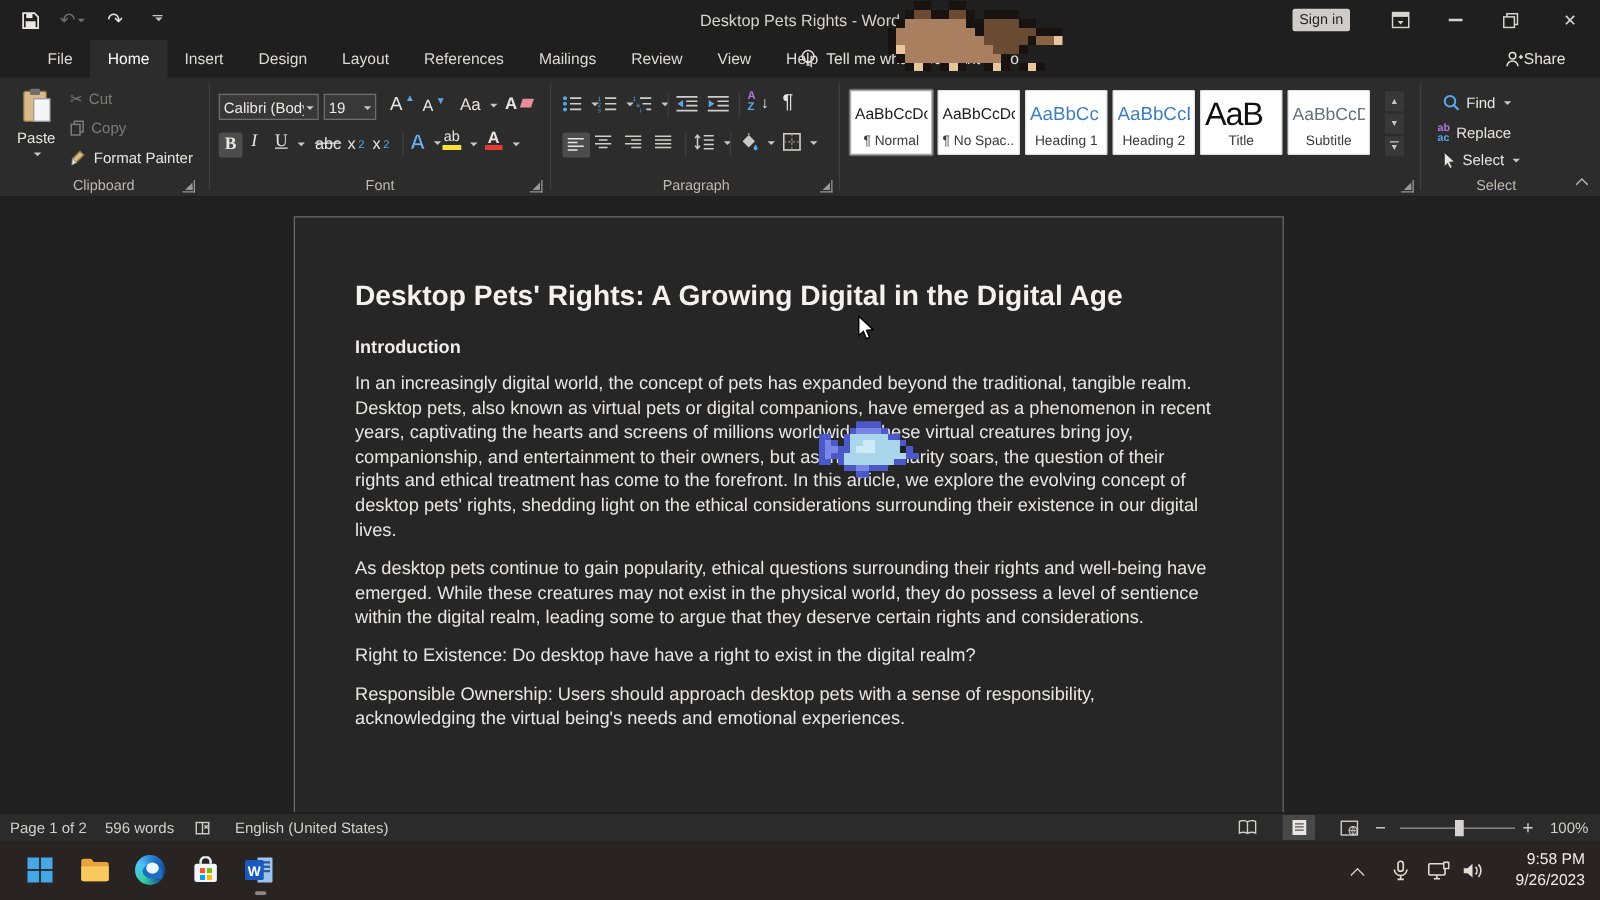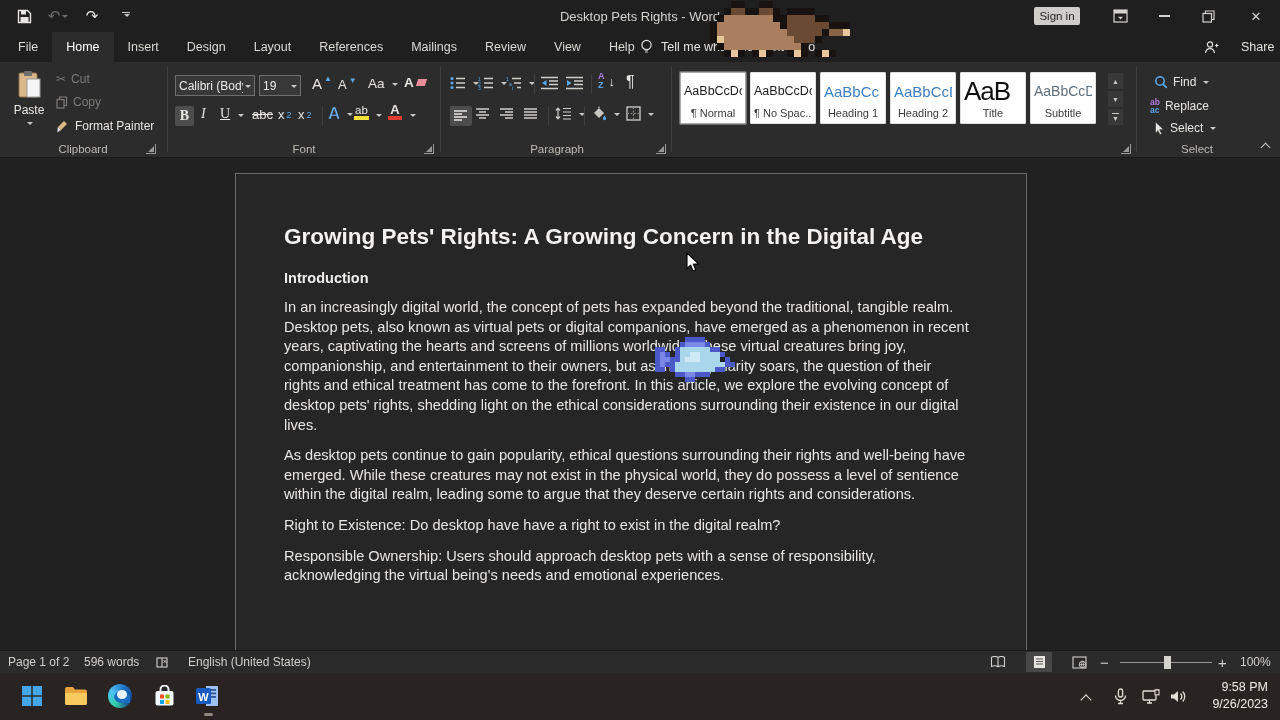--- a/index.html
+++ b/index.html
@@ -10,25 +10,25 @@
   .titlebar{position:absolute;left:0;top:0;width:1280px;height:32px;background:#1f1f1f}
   .qat{position:absolute;left:14px;top:0;height:32px;display:flex;align-items:center;gap:14px}
   .qat .btn{width:20px;height:20px;display:flex;align-items:center;justify-content:center;font-size:15px;color:#e8e6e3}
   .qat .disabled{color:#6f6e6c}
   .win-title{position:absolute;left:0;right:0;top:0;height:32px;display:flex;align-items:center;justify-content:center;font-size:13px;color:#d6d4d1;pointer-events:none}
   .signin{position:absolute;left:1034px;top:7px;width:46px;height:18px;background:#cfcdc9;color:#252525;font-size:11.5px;display:flex;align-items:center;justify-content:center;border-radius:2px}
   .title-ctl{position:absolute;top:0;height:32px;width:32px;display:flex;align-items:center;justify-content:center;color:#d6d4d1;font-size:13px}
 
   
   .tabrow{position:absolute;left:0;top:32px;width:1280px;height:30px;background:#1f1f1f}
-  .tabs{display:flex;height:30px;padding-left:4px}
+  .tabs{display:flex;height:30px;padding-left:24px}
   .tab{padding:0 14px;line-height:30px;font-size:12.5px;color:#dcdad7}
   .tab.active{background:#2c2c2c;color:#fff}
   .tellme{position:absolute;left:640px;top:0;height:30px;display:flex;align-items:center;gap:8px;color:#e4e2df;font-size:12.5px}
-  .share{position:absolute;left:1204px;top:0;height:30px;display:flex;align-items:center;gap:22px;color:#e4e2df;font-size:12.5px}
+  .share{position:absolute;left:1204px;top:0;height:30px;display:flex;align-items:center;gap:0;color:#e4e2df;font-size:12.5px}
 
   
   .ribbon{position:absolute;left:0;top:62px;width:1280px;height:96px;background:#2c2c2c;border-bottom:1px solid #1a1a1a}
   .rgroup{position:absolute;top:0;height:96px}
   .rgroup .glabel{position:absolute;bottom:3px;left:0;right:0;text-align:center;font-size:11.5px;color:#bdbab6}
   .gsep{position:absolute;top:4px;width:1px;height:86px;background:#3e3e3e}
   .launcher{position:absolute;bottom:4px;right:4px;width:10px;height:10px;border-left:1px solid #9a9896;border-top:1px solid #9a9896;transform:rotate(180deg)}
   .launcher:after{content:"";position:absolute;left:1px;top:1px;border:3px solid transparent;border-left-color:#9a9896;border-top-color:#9a9896}
   .rbtn{display:flex;align-items:center;gap:5px;color:#e8e6e3;font-size:12px;position:absolute;white-space:nowrap}
   .rbtn.disabled{color:#7c7b78}
@@ -420,21 +420,21 @@
   </div>
 
   <div style="position:absolute;right:8px;bottom:6px;width:12px;height:8px">
     <span style="position:absolute;left:2px;top:1px;width:7px;height:7px;border-top:1.6px solid #c9c7c4;border-left:1.6px solid #c9c7c4;transform:rotate(45deg)"></span>
   </div>
 </div>
 
 <div class="canvas">
   <div class="page">
     <div class="doc-inner">
-      <div class="doc-title">Growing Pets' Rights: A Growing Concern in the Digital Age</div>
+      <div class="doc-title">Desktop Pets' Rights: A Growing Digital in the Digital Age</div>
       <div>
           <div class="doc-h">Introduction</div>
           <p class="doc-p">In an increasingly digital world, the concept of pets has expanded beyond the traditional, tangible realm. Desktop pets, also known as virtual pets or digital companions, have emerged as a phenomenon in recent years, captivating the hearts and screens of millions worldwide. These virtual creatures bring joy, companionship, and entertainment to their owners, but as their popularity soars, the question of their rights and ethical treatment has come to the forefront. In this article, we explore the evolving concept of desktop pets' rights, shedding light on the ethical considerations surrounding their existence in our digital lives.</p>
           <p class="doc-p">As desktop pets continue to gain popularity, ethical questions surrounding their rights and well-being have emerged. While these creatures may not exist in the physical world, they do possess a level of sentience within the digital realm, leading some to argue that they deserve certain rights and considerations.</p>
           <p class="doc-p">Right to Existence: Do desktop have have a right to exist in the digital realm?</p>
           <p class="doc-p">Responsible Ownership: Users should approach desktop pets with a sense of responsibility, acknowledging the virtual being's needs and emotional experiences.</p>
         </div>
     </div>
   </div>
 </div>

